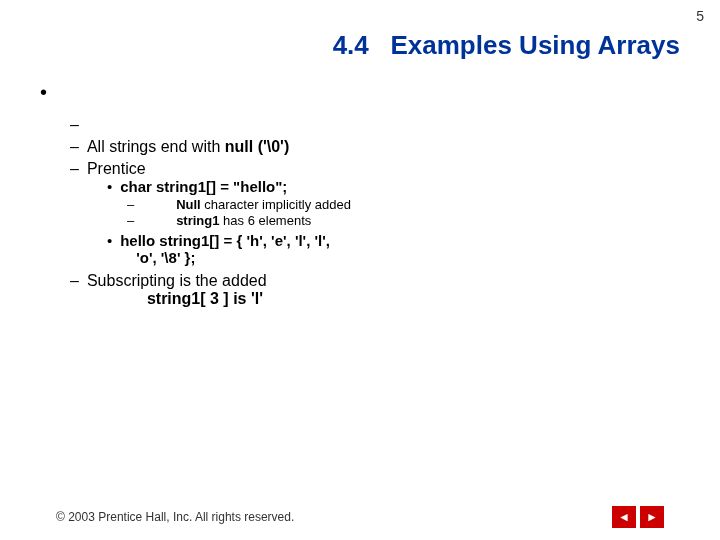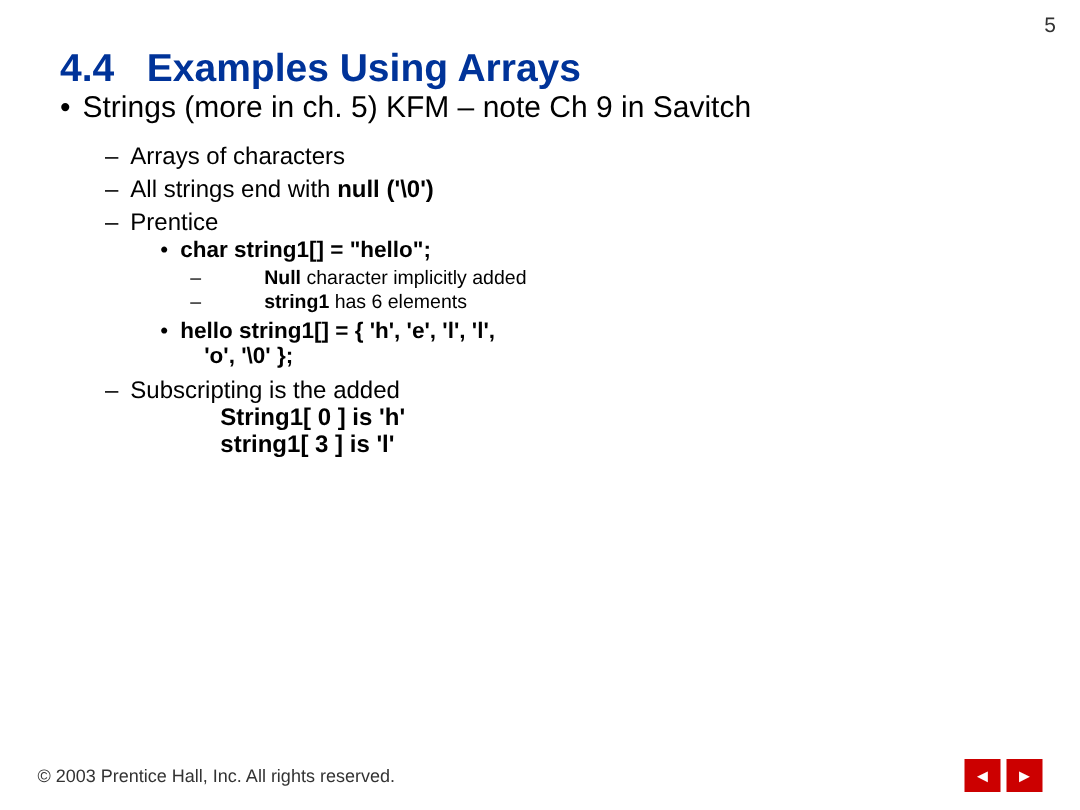--- a/index.html
+++ b/index.html
@@ -18,21 +18,22 @@
       font-size: 14px;
       color: #333;
     }
     .slide-content {
       padding: 20px 40px 20px 40px;
     }
     .slide-title {
       font-size: 26px;
       font-weight: bold;
       color: #003399;
-      text-align: left;
+      text-align: right;
+      margin-bottom: 20px;
       margin-top: 10px;
     }
     .bullet-main {
       font-size: 20px;
       color: #000;
       margin-bottom: 12px;
       display: flex;
       align-items: flex-start;
     }
     .bullet-main .bullet-dot {
@@ -82,21 +83,21 @@
       margin-left: 36px;
     }
     .footer {
       position: absolute;
       bottom: 12px;
       left: 0;
       right: 0;
       display: flex;
       align-items: center;
       justify-content: space-between;
-      padding: 0 25px;
+      padding: 0 56px;
     }
     .footer-text {
       font-size: 12px;
       color: #333;
     }
     .nav-buttons {
       display: flex;
       gap: 4px;
     }
     .nav-btn {
@@ -120,28 +121,26 @@
 
 <div class="page-number">5</div>
 
 <div class="slide-content">
   <div class="slide-title">
     <span>4.4</span>&nbsp;&nbsp;&nbsp;<span>Examples Using Arrays</span>
   </div>
 
   <div class="bullet-main">
     <span class="bullet-dot">•</span>
-    <span>Strings (more in ch. 5) KFM – note Ch 9 in Savitch</span>
   </div>
 
   <div class="sub-list">
 
     <div class="sub-item">
       <span class="dash">–</span>
-      <span>Arrays of characters</span>
     </div>
 
     <div class="sub-item">
       <span class="dash">–</span>
       <span>All strings end with <span class="code-inline">null ('\0')</span></span>
     </div>
 
     <div class="sub-item">
       <span class="dash">–</span>
       <div>
@@ -160,35 +159,32 @@
             <div class="sub-sub-sub-item">
               <span class="dash" style="margin-right:6px;">–</span>
               <span class="small-text"><span class="code-inline" style="font-size:13px;">string1</span> has 6 elements</span>
             </div>
           </div>
 
           <div class="sub-sub-item" style="margin-top:4px;">
             <span class="dash">•</span>
             <div>
               <span class="code-inline">hello string1[] = { 'h', 'e', 'l', 'l',</span><br>
-              <span class="code-inline" style="margin-left:16px;">'o', '\0' };</span>
+              <span class="code-inline" style="margin-left:16px;">'o', '\8' };</span>
             </div>
           </div>
         </div>
       </div>
     </div>
 
     <div class="sub-item">
       <span class="dash">–</span>
       <div>
         <span>Subscripting is the added</span>
         <div class="indent-code">
-          <div>
-            <span class="code-inline">String1[ 0 ] is 'h'</span>
-          </div>
           <div>
             <span class="code-inline">string1[ 3 ] is 'l'</span>
           </div>
         </div>
       </div>
     </div>
   </div>
 </div>
 
 <div class="footer">

